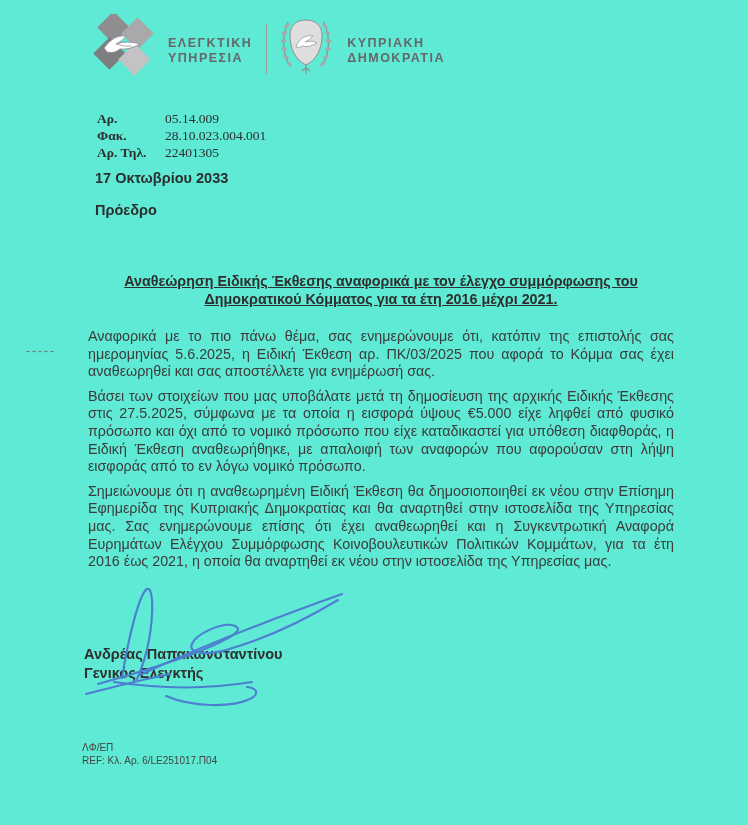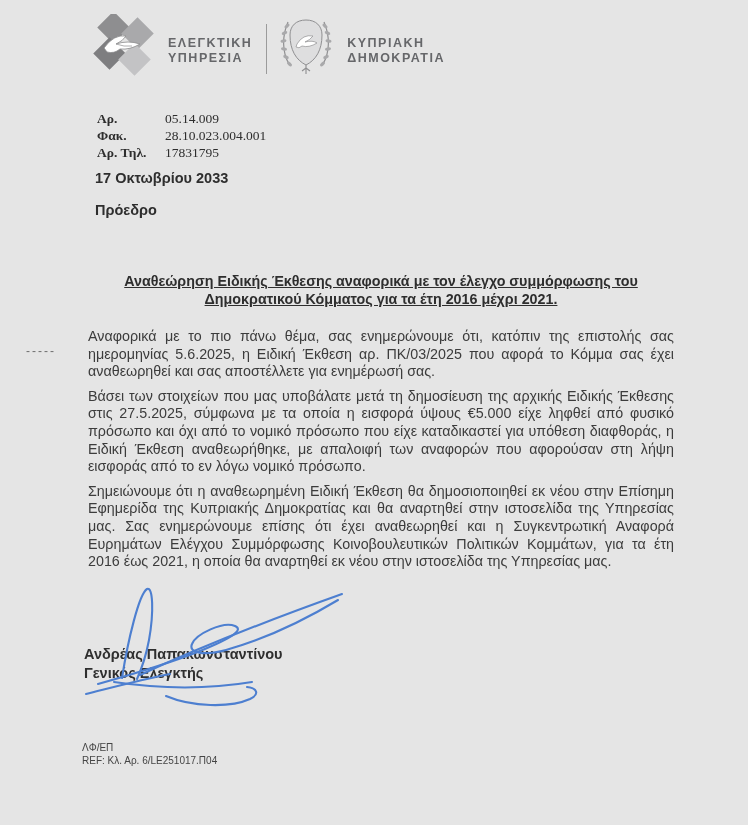--- a/index.html
+++ b/index.html
@@ -4,21 +4,21 @@
 <style>
   * { margin:0; padding:0; box-sizing:border-box; }
   html,body { width:748px; height:825px; }
   body {
     background:#ffffff;
     font-family:"Liberation Sans", sans-serif;
     color:#3c3c3c;
     position:relative;
     overflow:hidden;
   }
-  .page { position:absolute; inset:0; background:#e5e5e5; }
+  .page { position:absolute; inset:0; background:#5eead4; }
 
   
   .header { position:absolute; top:14px; left:90px; display:flex; align-items:flex-start; }
   .pinwheel-wrap { width:68px; height:64px; position:relative; }
   .org-title {
     margin-left:10px; margin-top:22px;
     font-weight:bold; font-size:12.5px; line-height:15px;
     letter-spacing:1.5px; color:#66676a;
   }
   .header-divider { width:1px; height:50px; background:#9b9b9b; margin:10px 0 0 14px; }
@@ -124,21 +124,21 @@
     <div class="ref-row">
       <span class="ref-label">Αρ.</span>
       <span class="ref-value">05.14.009</span>
     </div>
     <div class="ref-row">
       <span class="ref-label">Φακ.</span>
       <span class="ref-value">28.10.023.004.001</span>
     </div>
     <div class="ref-row">
       <span class="ref-label">Αρ. Τηλ.</span>
-      <span class="ref-value">17831795</span>
+      <span class="ref-value">22401305</span>
     </div>
   </div>
 
   <div class="date">17 Οκτωβρίου 2033</div>
 
   <div class="addressee">
     <div>Πρόεδρο</div>
   </div>
 
   <div class="subject">Αναθεώρηση Ειδικής Έκθεσης αναφορικά με τον έλεγχο συμμόρφωσης του Δημοκρατικού Κόμματος για τα έτη 2016 μέχρι 2021.</div>

